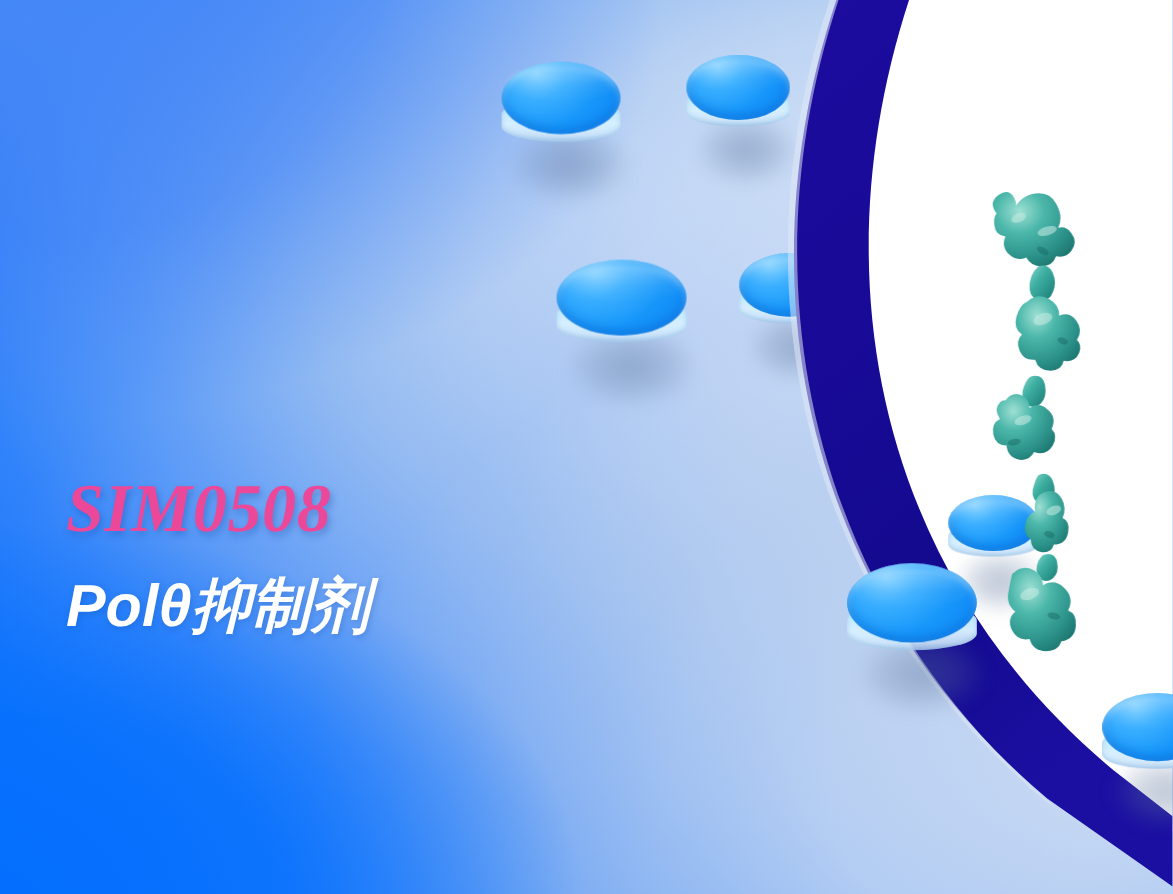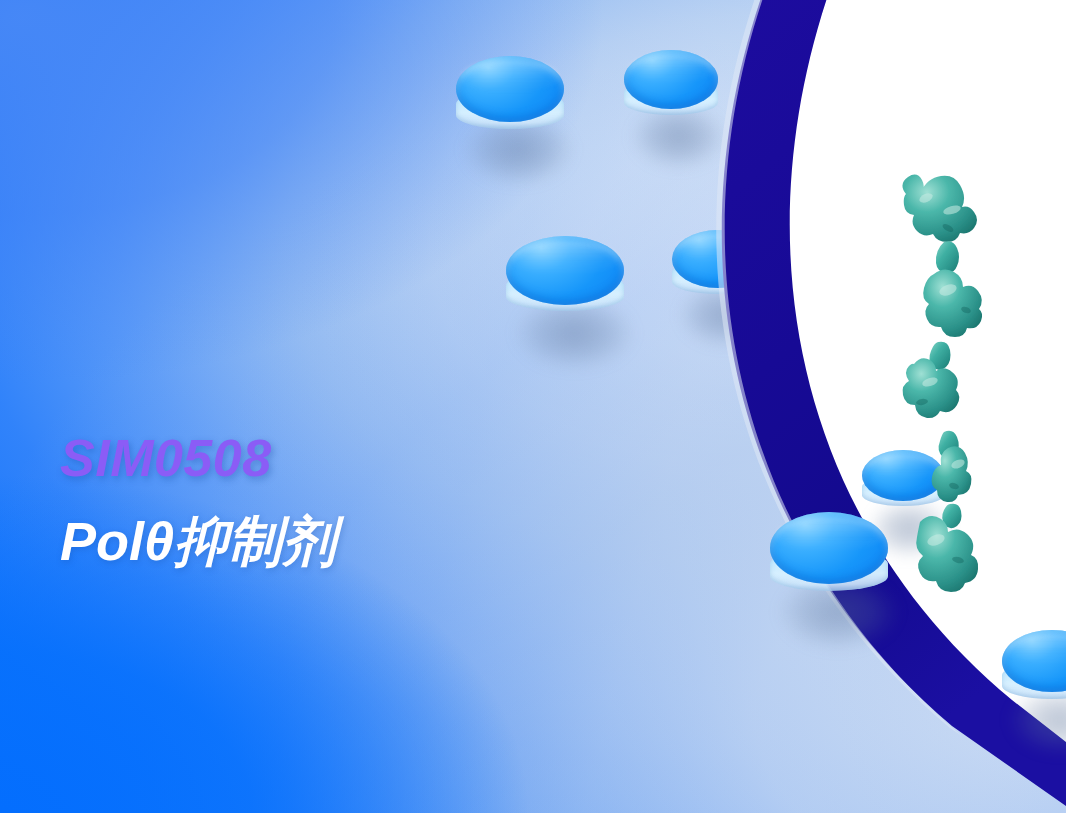--- a/index.html
+++ b/index.html
@@ -167,27 +167,27 @@
 
   
   .text-block {
     position: absolute;
     left: 60px;
     top: 432px;
     width: 760px;
     z-index: 40;
   }
   .headline {
-    font-family: Liberation Sans, sans-serif;
+    font-family: Liberation Serif, serif;
     font-style: italic;
     font-weight: bold;
-    font-size: 52px;
+    font-size: 62px;
     line-height: 1.0;
     letter-spacing: 0.5px;
-    color: #8b5cf6;
+    color: #ec4899;
     margin: 0 0 8px 0;
     text-shadow: 2px 3px 7px rgba(18,72,160,0.35);
     white-space: nowrap;
   }
   .subline {
     font-family: "Liberation Sans", "DejaVu Sans", sans-serif;
     font-style: italic;
     font-weight: bold;
     font-size: 54px;
     line-height: 1.33;

